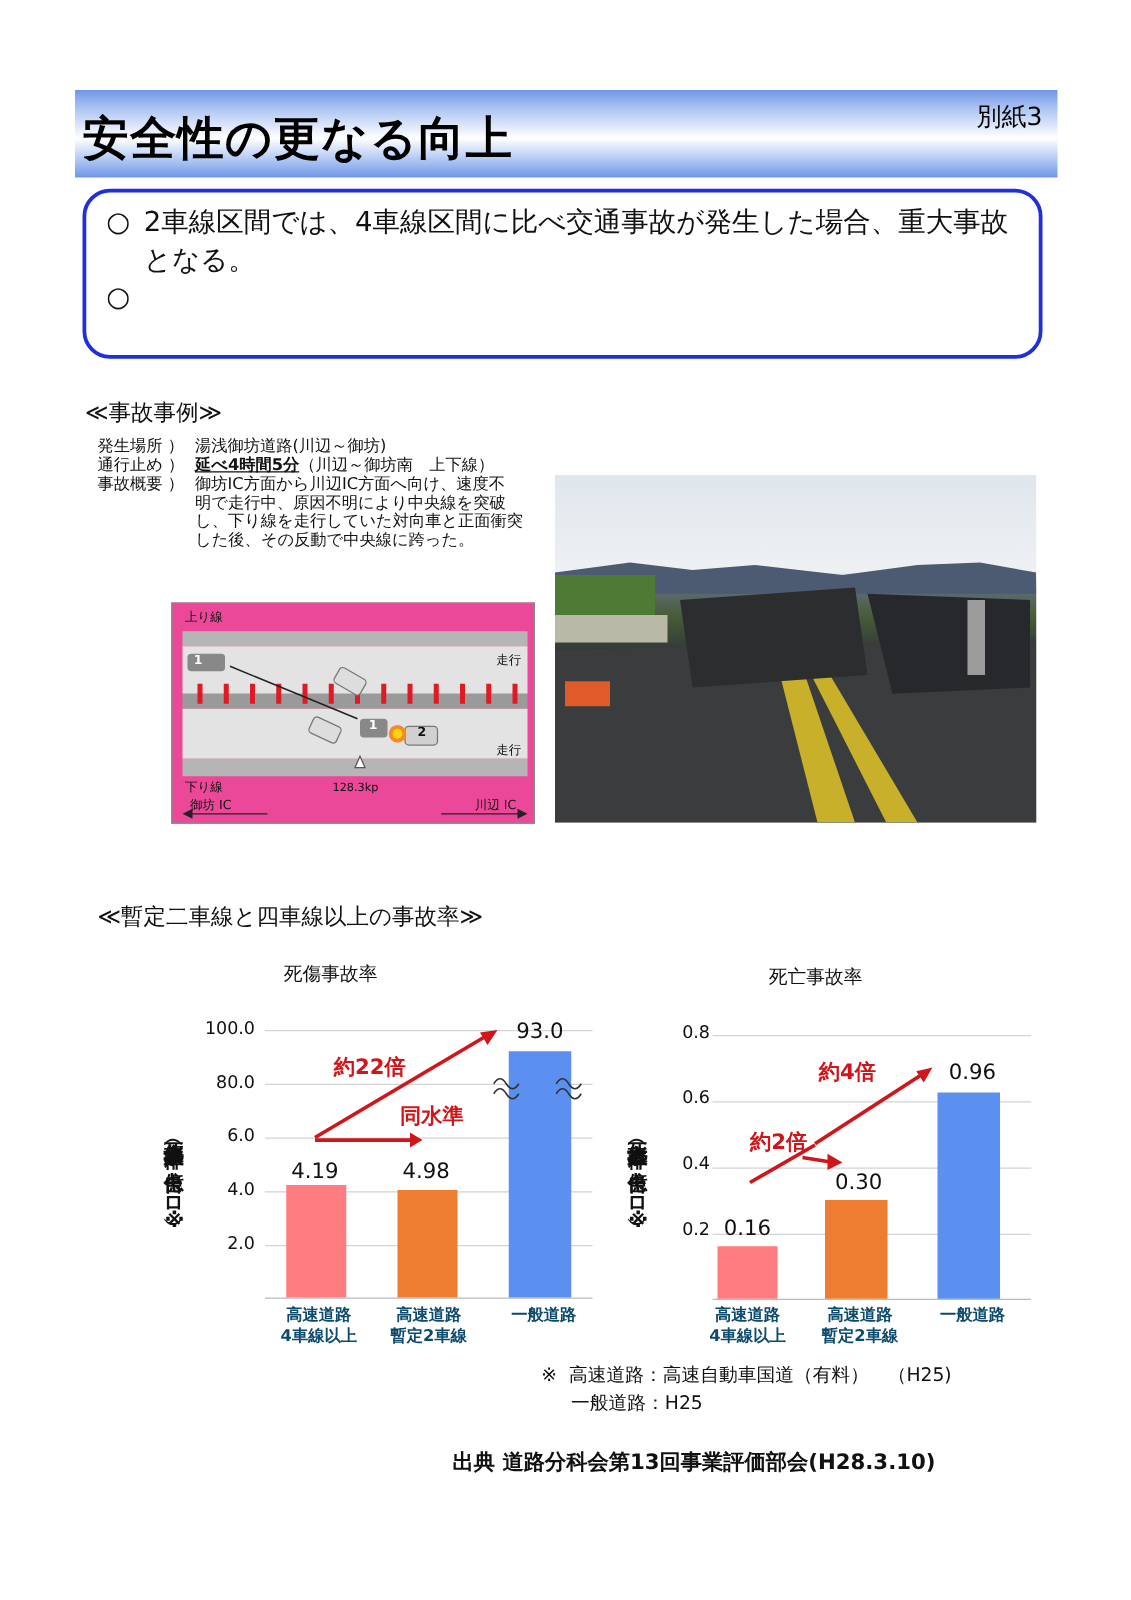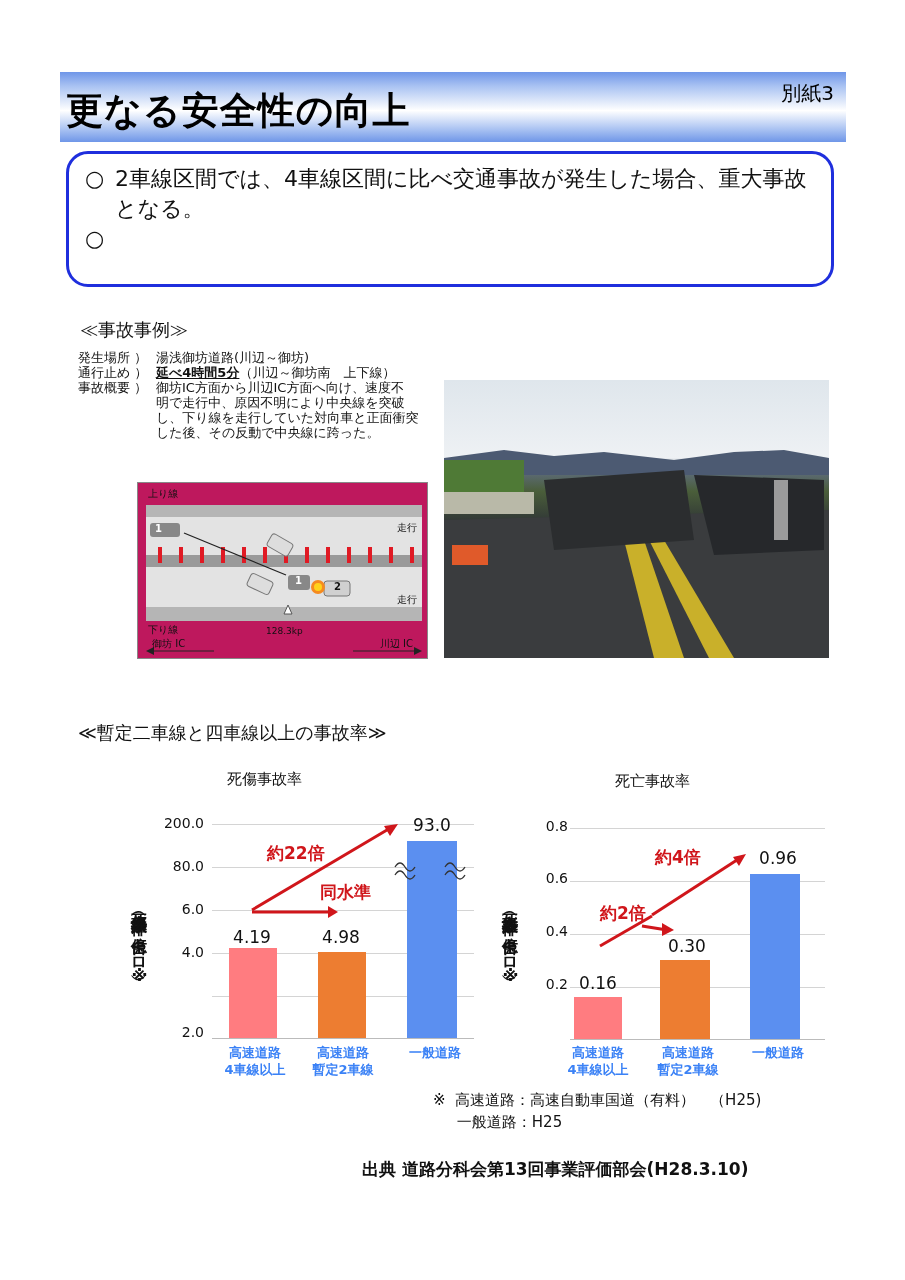--- a/index.html
+++ b/index.html
@@ -9,58 +9,58 @@
     background: linear-gradient(to bottom, #6f96e8 0%, #a9c2f2 20%, #ffffff 55%, #a9c2f2 82%, #6f96e8 100%); }
   .title-bar .title { position: absolute; left: 6px; top: 14px; font-size: 37px; font-weight: bold; letter-spacing: 1px; color: #000; }
   .title-bar .sheet { position: absolute; right: 12px; top: 8px; font-size: 20px; color: #000; }
   .summary-box { left: 66px; top: 151px; width: 768px; height: 136px; border: 3px solid #1f2fdd; border-radius: 22px; background: #fff; padding: 10px 16px; }
   .summary-box .item { display: flex; font-size: 22px; line-height: 30px; }
   .summary-box .bullet { width: 30px; flex: none; font-size: 22px; }
   .section-h { font-size: 18px; }
   .case-row { display: flex; font-size: 13px; line-height: 15px; }
   .case-row .k { width: 78px; flex: none; white-space: pre; }
   .case-row .v u { font-weight: bold; text-decoration: underline; }
-  .diagram { left: 137px; top: 482px; width: 291px; height: 177px; border: 1px solid #888; background: #be185d; overflow: hidden; }
+  .diagram { left: 137px; top: 482px; width: 291px; height: 177px; border: 1px solid #888; background: #ec4899; overflow: hidden; }
   .photo { left: 444px; top: 380px; width: 385px; height: 278px; overflow: hidden;
     background: linear-gradient(to bottom, #dfe6ec 0%, #eef1f4 28%, #5d6b78 33%, #4a5e3a 40%, #2f3436 52%, #3b3e40 70%, #2a2c2e 100%); }
   .chart-title { font-size: 15px; }
   .axis-label { font-size: 16px; font-weight: bold; line-height: 17px; width: 20px; text-align: center; }
   .tick { font-size: 14px; text-align: right; width: 52px; }
   .gridline { height: 1px; background: #d4d4d4; }
   .bar { position: absolute; bottom: 0; }
   .bar-val { font-size: 17px; text-align: center; }
-  .cat { font-size: 13px; text-align: center; line-height: 17px; font-weight: bold; color: #3b82f6; }
+  .cat { font-size: 13px; text-align: center; line-height: 17px; font-weight: bold; color: #0c4a6e; }
   .anno { color: #d0161b; font-weight: bold; font-size: 17px; }
   .note { font-size: 15px; line-height: 20px; white-space: pre; }
   .source { font-size: 17px; font-weight: bold; }
 </style>
 </head>
 <body>
 
 <div class="abs title-bar">
-  <div class="title">更なる安全性の向上</div>
+  <div class="title">安全性の更なる向上</div>
   <div class="sheet">別紙3</div>
 </div>
 
 <div class="abs summary-box">
   <div class="item">
     <span class="bullet">○</span>
     <div>
       <div>2車線区間では、4車線区間に比べ交通事故が発生した場合、重大事故</div>
       <div>となる。</div>
     </div>
   </div>
   <div class="item">
     <span class="bullet">○</span>
     <div>
     </div>
   </div>
 </div>
 
-<div class="abs section-h" style="left:80px; top:318px;font-family:Liberation Mono, monospace;">≪事故事例≫</div>
+<div class="abs section-h" style="left:68px; top:318px;">≪事故事例≫</div>
 <div class="abs" style="left:78px; top:350px; width:360px;">
   <div class="case-row">
     <span class="k">発生場所 ）</span>
     <span class="v">湯浅御坊道路(川辺～御坊)</span>
   </div>
   <div class="case-row">
     <span class="k">通行止め ）</span>
     <span class="v"><u>延べ4時間5分</u><span>（川辺～御坊南　上下線）</span></span>
   </div>
   <div class="case-row">
@@ -144,25 +144,25 @@
   </svg>
 </div>
 
 <div class="abs section-h" style="left:78px; top:721px;text-align:right;">≪暫定二車線と四車線以上の事故率≫</div>
 
 <div class="abs chart-title" style="left:227px; top:770px;">死傷事故率</div>
 <div class="abs" style="left:126px; top:808px;">
   <div class="axis-label" style="writing-mode: vertical-rl; width:22px; height:272px; letter-spacing:1px;">死傷事故率（件／億台キロ）※</div>
 </div>
 <div class="abs" style="left:152px; top:815px; width:330px; height:225px;">
-  <div class="abs tick" style="left:0; top:0;">200.0</div>
+  <div class="abs tick" style="left:0; top:0;">100.0</div>
   <div class="abs tick" style="left:0; top:43px;">80.0</div>
   <div class="abs tick" style="left:0; top:86px;">6.0</div>
   <div class="abs tick" style="left:0; top:129px;">4.0</div>
-  <div class="abs tick" style="left:0; top:172px;margin-top:37px;">2.0</div>
+  <div class="abs tick" style="left:0; top:172px;">2.0</div>
   <div class="abs gridline" style="left:60px; top:9px; width:262px;"></div>
   <div class="abs gridline" style="left:60px; top:52px; width:262px;"></div>
   <div class="abs gridline" style="left:60px; top:95px; width:262px;"></div>
   <div class="abs gridline" style="left:60px; top:138px; width:262px;"></div>
   <div class="abs gridline" style="left:60px; top:181px; width:262px;"></div>
   <div class="abs gridline" style="left:60px; top:223px; width:262px; background:#bbb;"></div>
   <div class="abs" style="left:60px; top:0; width:262px; height:223px;">
     <div class="bar" style="left:17px; width:48px; height:90px; background:#ff7c80;"></div>
     <div class="bar" style="left:106px; width:48px; height:86px; background:#ed7d31;"></div>
     <div class="bar" style="left:195px; width:50px; height:197px; background:#5b8ff0;"></div>

